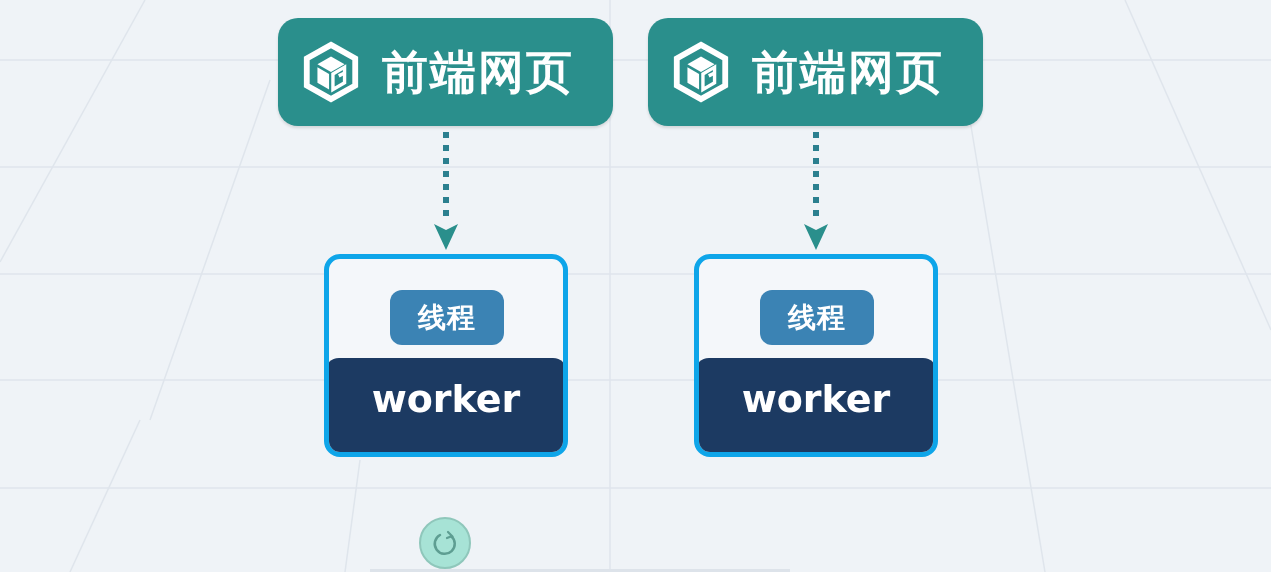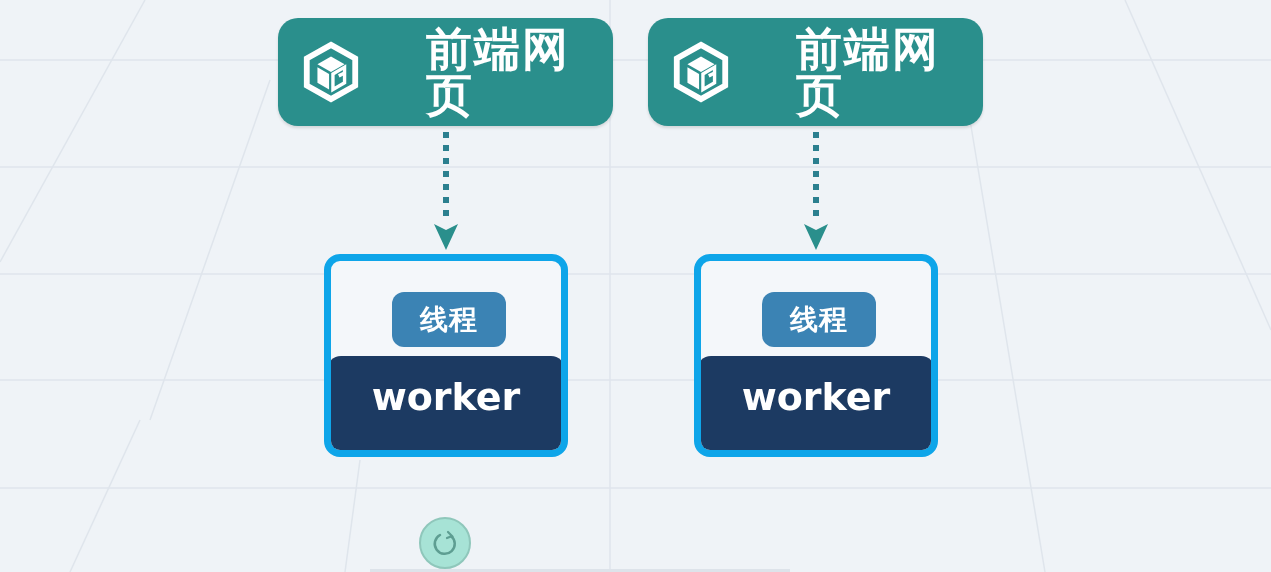--- a/index.html
+++ b/index.html
@@ -20,40 +20,39 @@
     .page-node {
       position: absolute;
       top: 18px;
       width: 335px; height: 108px;
       background: #2a8f8c;
       border-radius: 20px;
       box-shadow: 0 2px 3px rgba(0,0,0,0.12);
       display: flex; align-items: center;
       box-sizing: border-box;
       padding-left: 22px;
-      gap: 44px;
     }
     .page-node .logo { width: 62px; height: 62px; flex: 0 0 62px; }
     .page-node .title {
       margin-left: 20px;
       color: #ffffff;
       font-size: 46px;
       font-weight: bold;
       letter-spacing: 2px;
       line-height: 1;
     }
 
     .connector { position: absolute; width: 26px; height: 126px; }
 
     .worker-card {
       position: absolute;
       top: 254px;
       width: 244px; height: 203px;
       box-sizing: border-box;
-      border: 7px solid #0ea5e9;
+      border: 5px solid #0ea5e9;
       border-radius: 16px;
       background: #f4f7fa;
       overflow: hidden;
     }
     .thread-badge {
       position: absolute;
       left: 61px; top: 31px;
       width: 114px; height: 55px;
       border-radius: 12px;
       background: #3b83b4;

